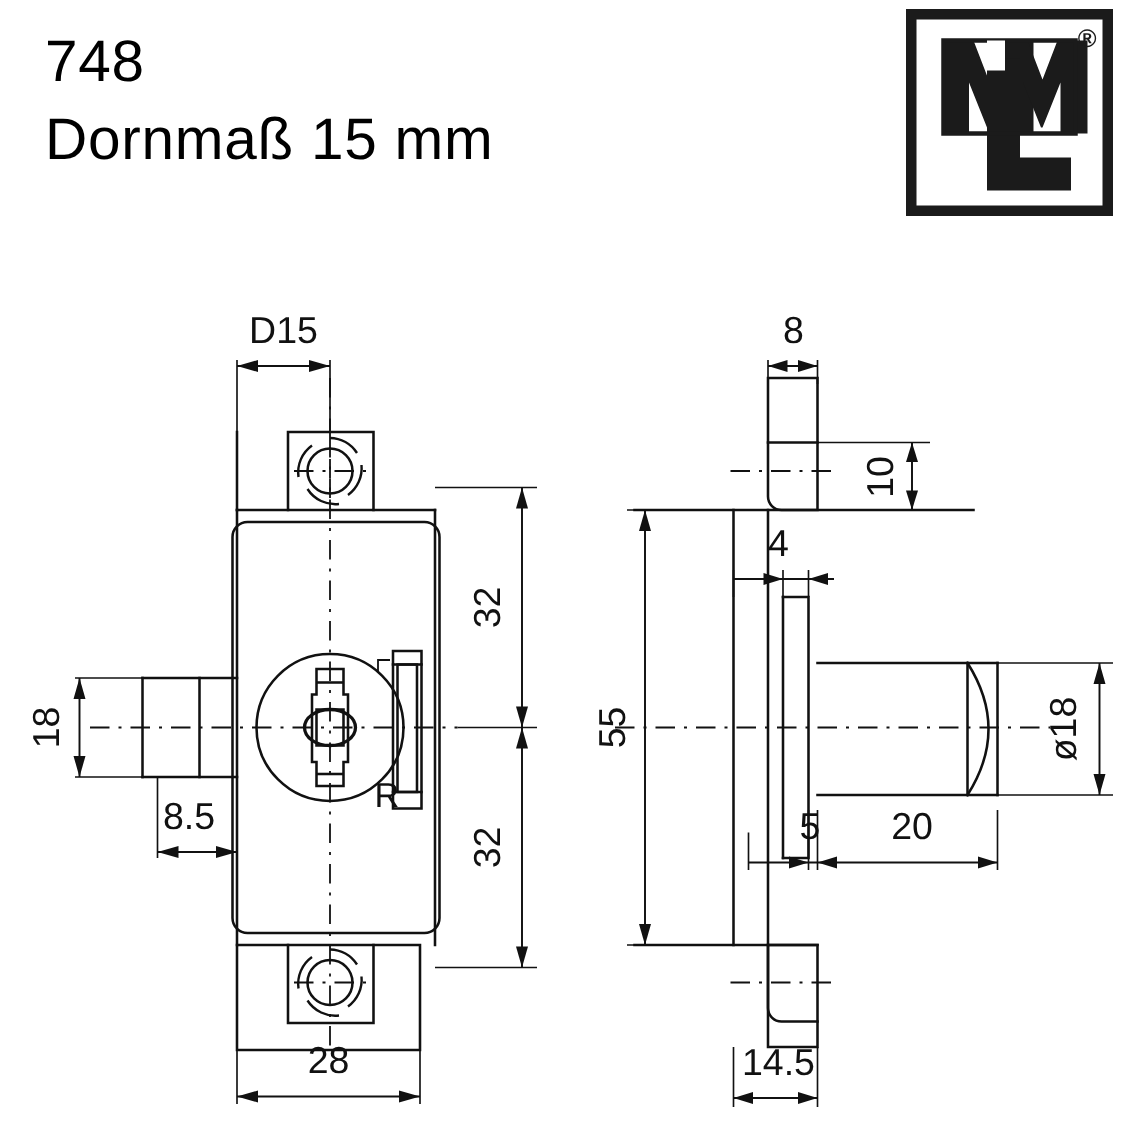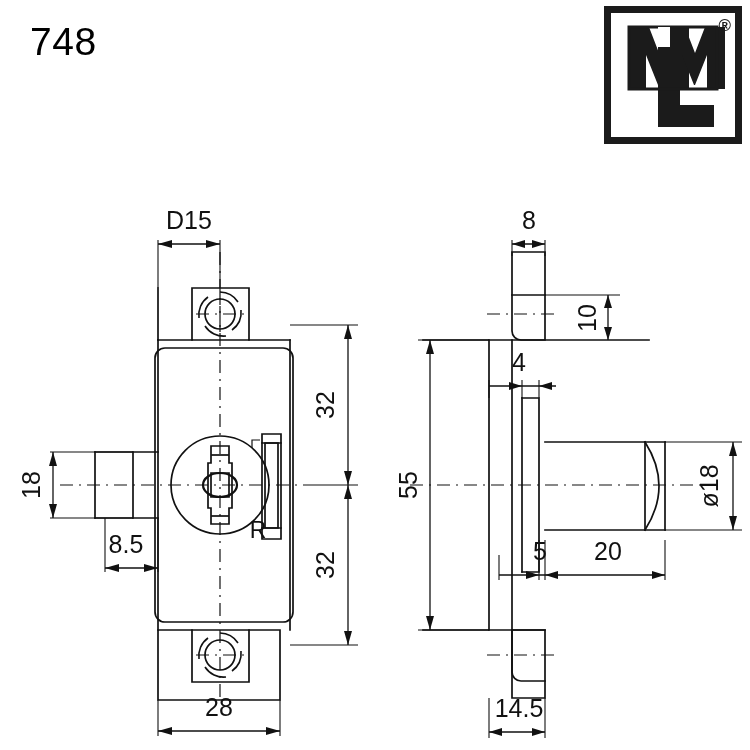--- a/index.html
+++ b/index.html
@@ -62,20 +62,21 @@
     dominant-baseline:middle;
   }
 </style>
 </head>
 <body>
 
 <div id="root">
 
   <div class="title-block">
     <div class="title-line">748</div>
+    <div class="title-line">Dornmaß 15 mm</div>
   </div>
 
   <div class="logo-box">
     <svg class="logo-inner" viewBox="0 0 124 124">
 
       <path d="M18 14 h20 l10 26 l10 -26 h20 v62 h-18 v-34 l-12 30 h-1 l-12 -30 v34 h-17 z" fill="#1b1b1b"></path>
 
       <path d="M54 14 h20 l10 26 l10 -26 h20 v62 h-18 v-34 l-12 30 h-1 l-12 -30 v34 h-17 z" fill="#1b1b1b"></path>
 
       <rect x="47" y="10" width="12" height="22" fill="#ffffff"></rect>

